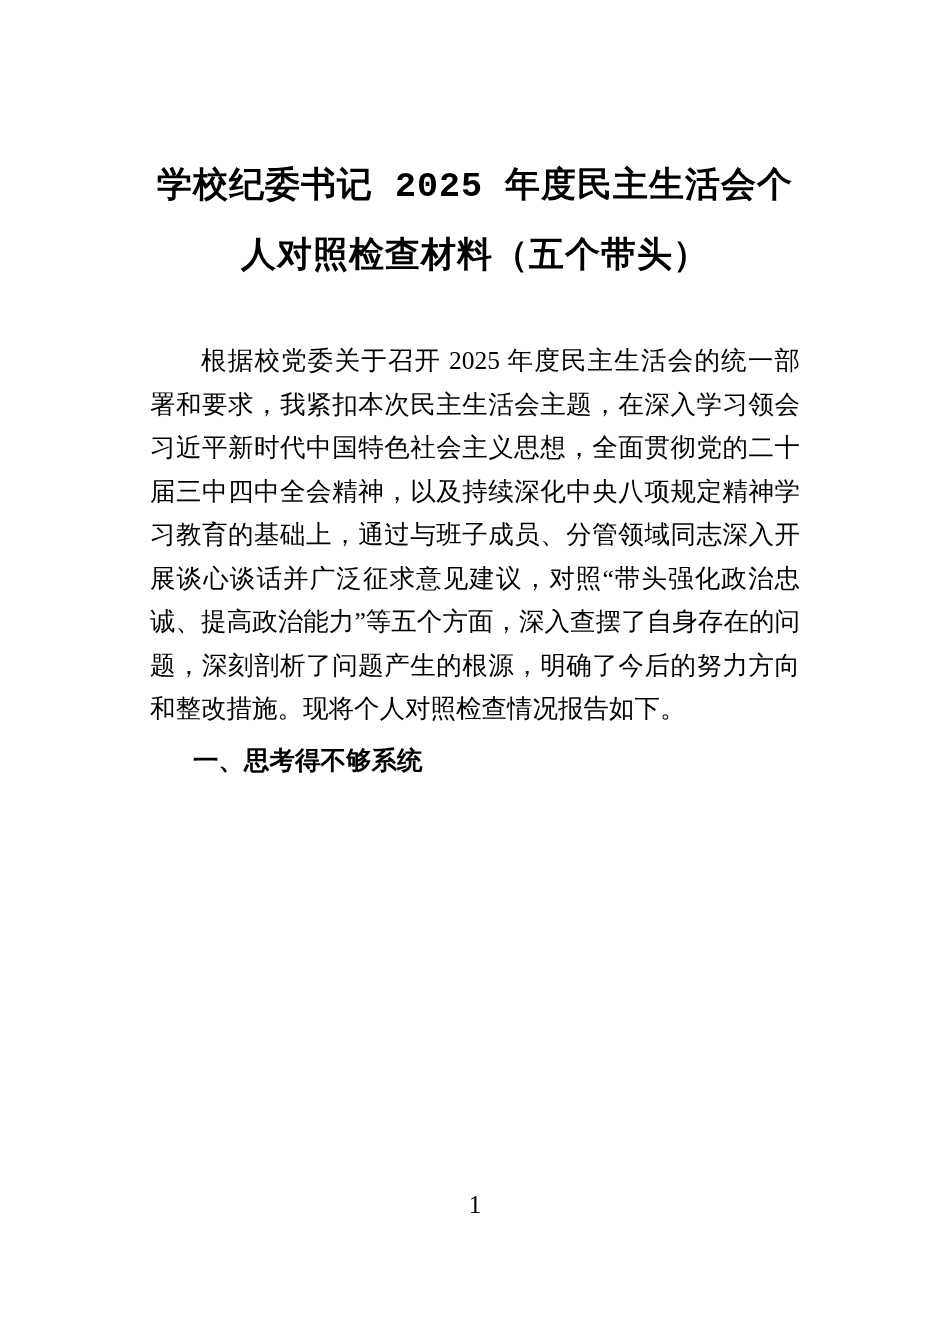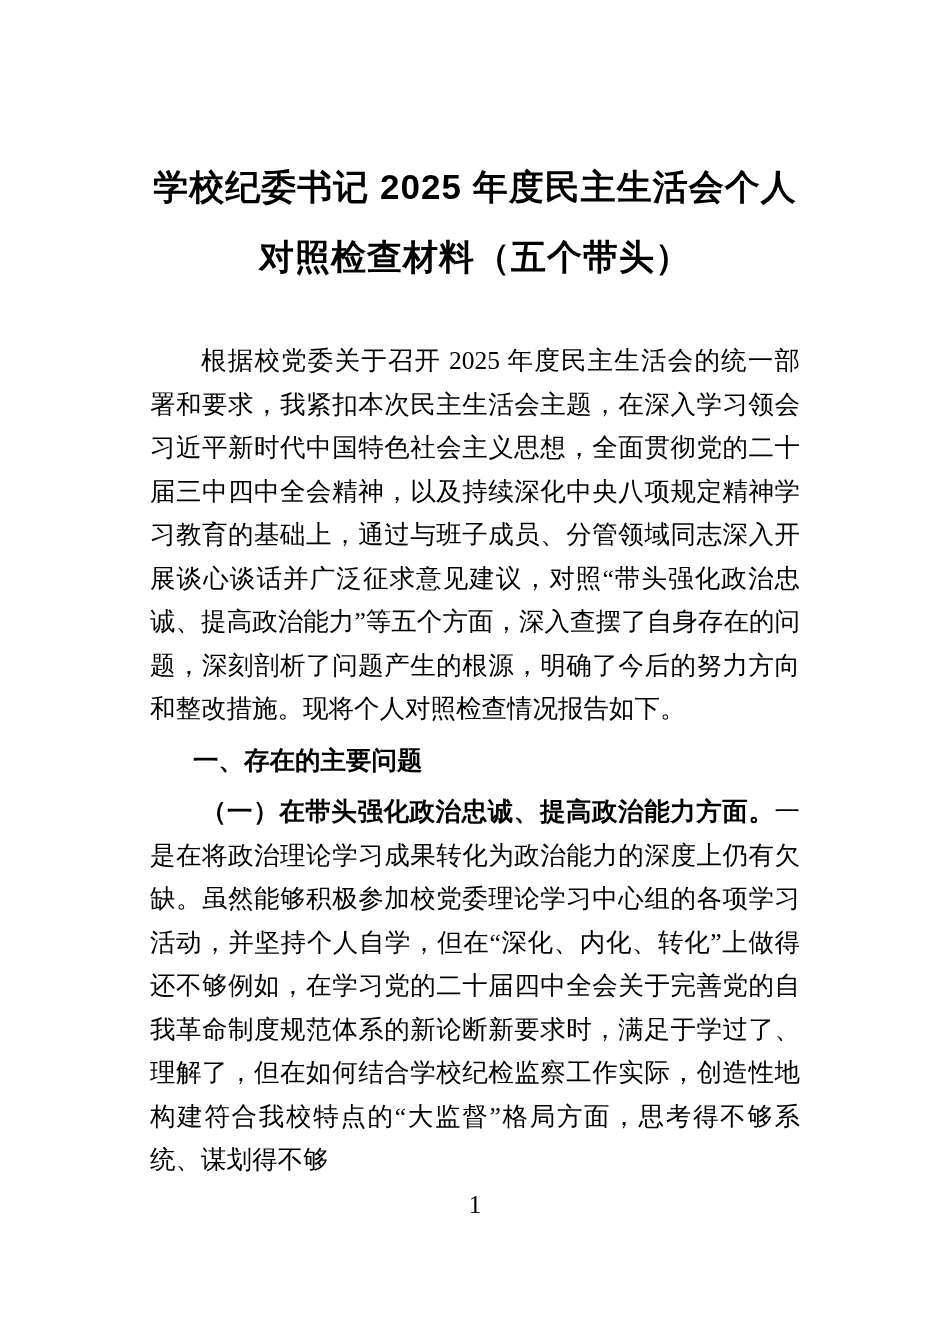--- a/index.html
+++ b/index.html
@@ -16,21 +16,21 @@
     color: #000000;
   }
   .content {
     position: absolute;
     left: 142px;
     top: 0;
     width: 666px;
   }
   .doc-title {
     margin: 152px 0 0 0;
-    font-family: Liberation Sans, sans-serif;
+    font-family: Liberation Mono, monospace;
     font-weight: bold;
     font-size: 35px;
     line-height: 70px;
     text-align: center;
     letter-spacing: 1px;
   }
   .para {
     margin: 8px;
     font-family: serif;
     font-size: 25.5px;
@@ -68,20 +68,19 @@
 </head>
 <body>
 
 <div class="page">
   <div class="content">
 
     <div class="doc-title">学校纪委书记 2025 年度民主生活会个人对照检查材料（五个带头）</div>
 
     <p class="para first">根据校党委关于召开 2025 年度民主生活会的统一部署和要求，我紧扣本次民主生活会主题，在深入学习领会习近平新时代中国特色社会主义思想，全面贯彻党的二十届三中四中全会精神，以及持续深化中央八项规定精神学习教育的基础上，通过与班子成员、分管领域同志深入开展谈心谈话并广泛征求意见建议，对照“带头强化政治忠诚、提高政治能力”等五个方面，深入查摆了自身存在的问题，深刻剖析了问题产生的根源，明确了今后的努力方向和整改措施。现将个人对照检查情况报告如下。</p>
 
-    <p class="heading">一、存在的主要问题</p>
+    <p class="heading">一、思考得不够系统</p>
 
-    <p class="para"><span class="lead">（一）在带头强化政治忠诚、提高政治能力方面。</span><span>一是在将政治理论学习成果转化为政治能力的深度上仍有欠缺。虽然能够积极参加校党委理论学习中心组的各项学习活动，并坚持个人自学，但在“深化、内化、转化”上做得还不够例如，在学习党的二十届四中全会关于完善党的自我革命制度规范体系的新论断新要求时，满足于学过了、理解了，但在如何结合学校纪检监察工作实际，创造性地构建符合我校特点的“大监督”格局方面，思考得不够系统、谋划得不够</span></p>
 
   </div>
 
   <div class="page-number">1</div>
 </div>
 
 </body></html>

